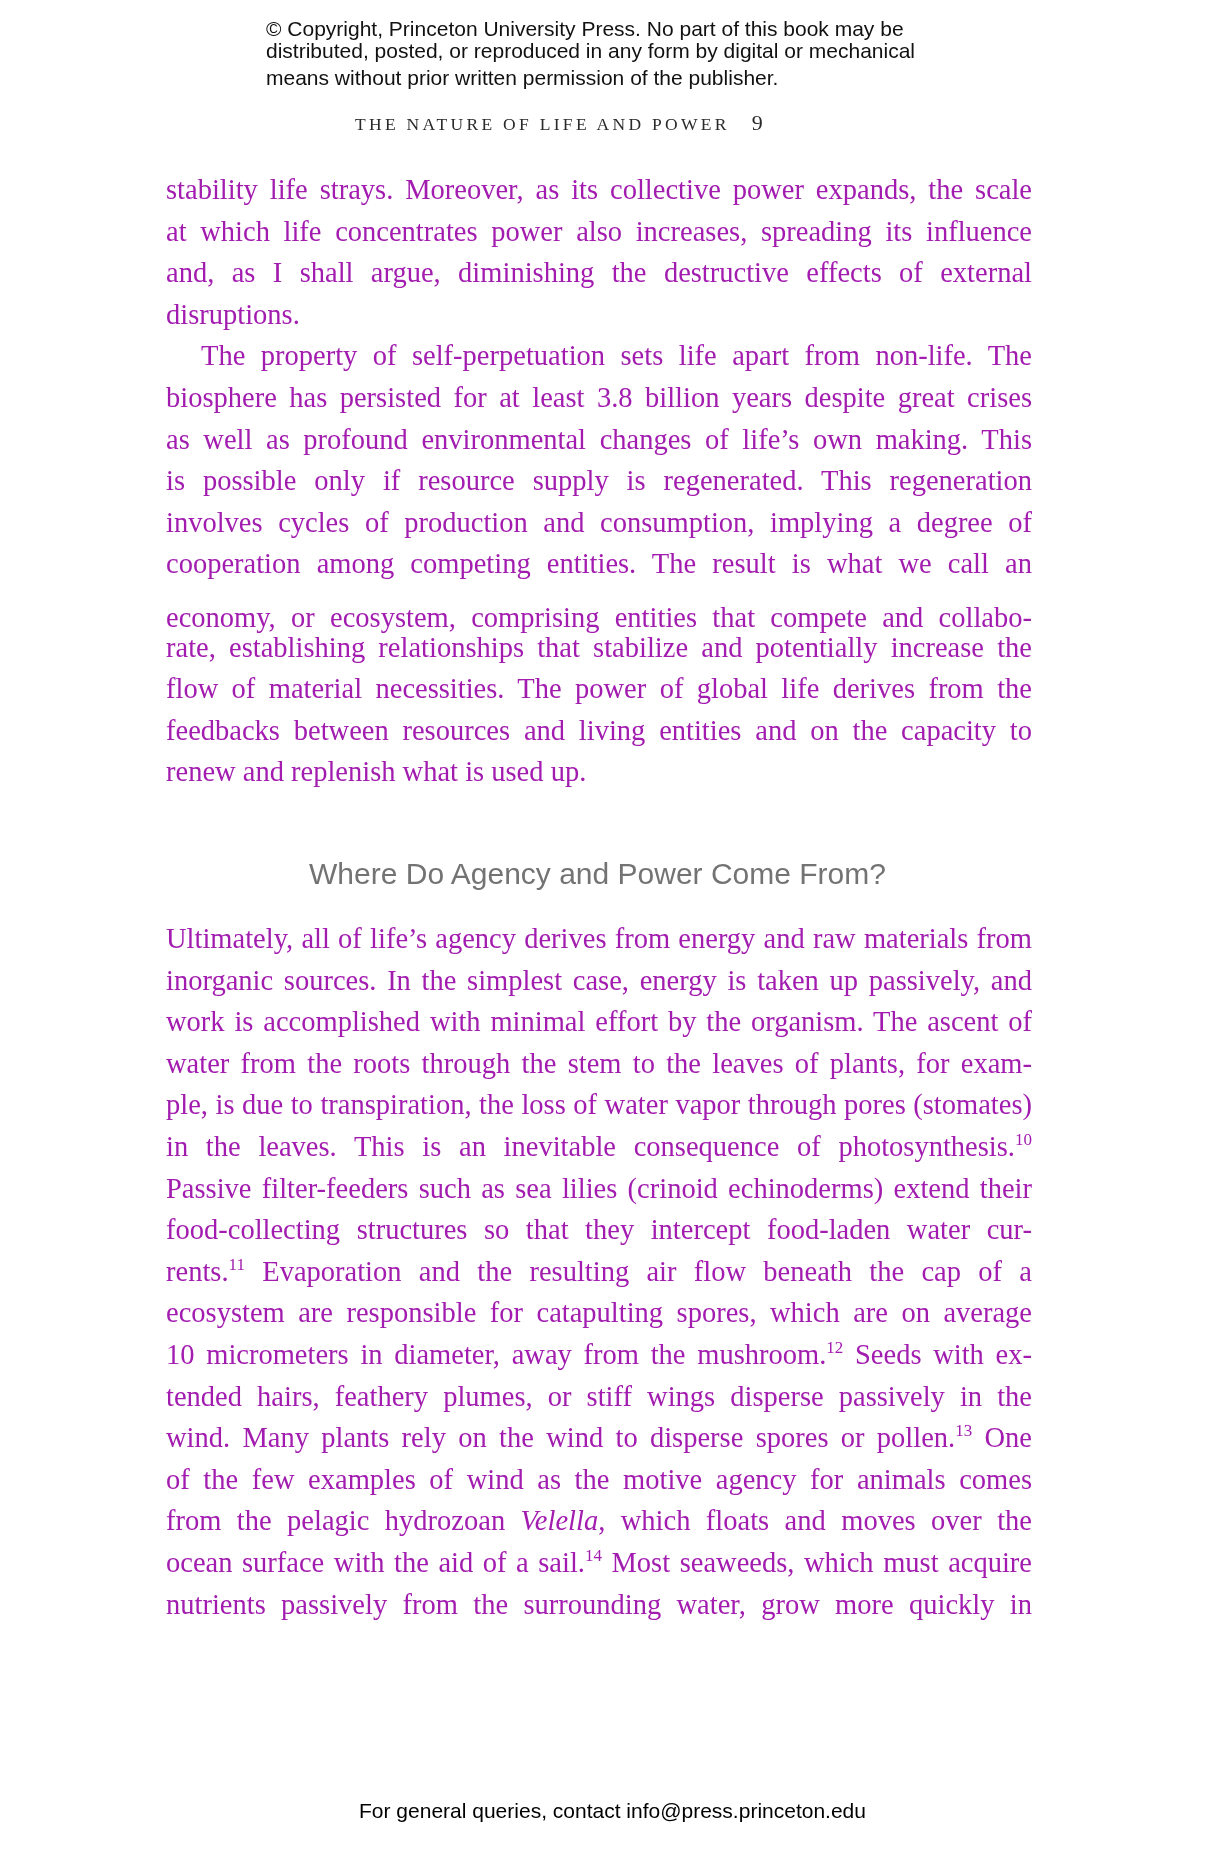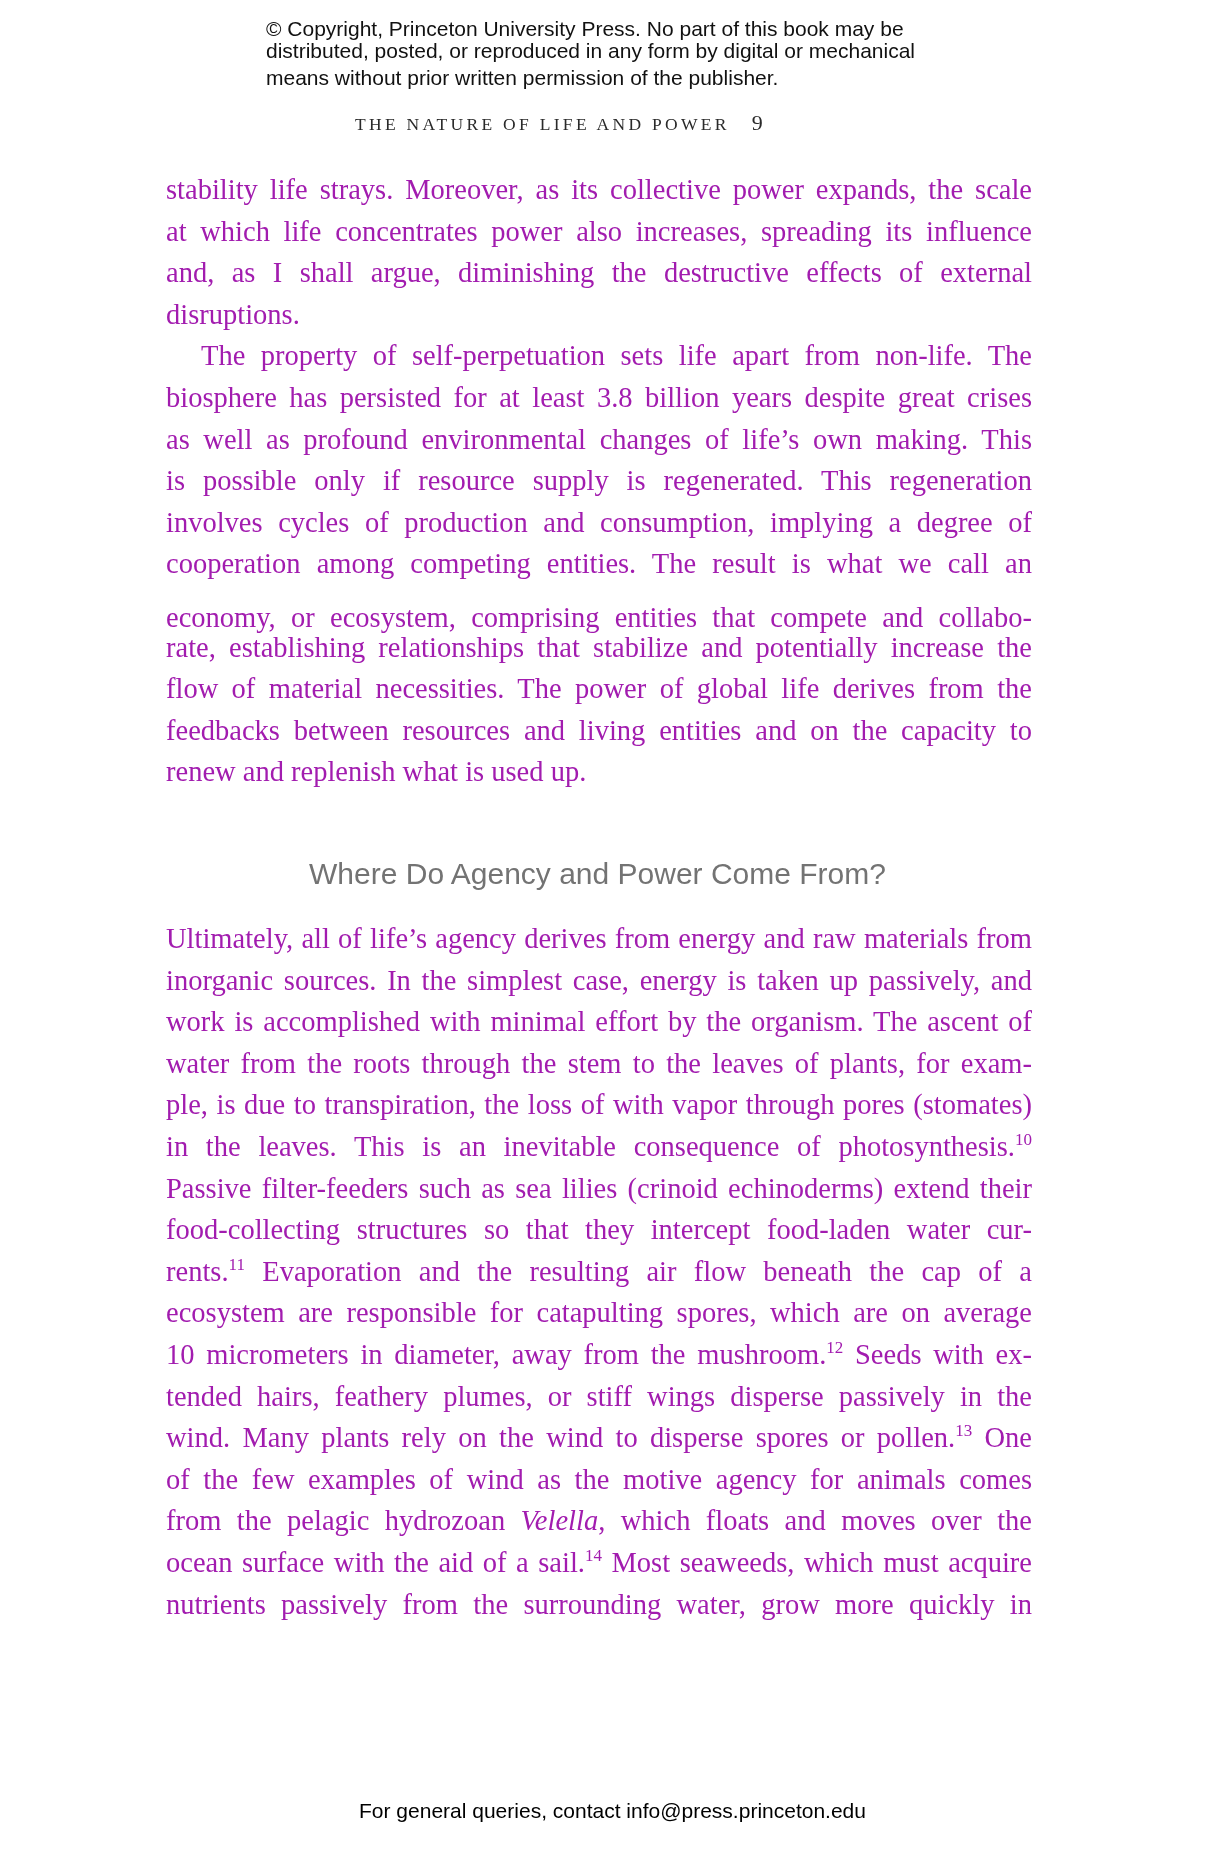--- a/index.html
+++ b/index.html
@@ -43,21 +43,21 @@
     <div class="line last" style="top: 755.4px;">renew and replenish what is used up.</div>
   </div>
 
 <div class="heading">Where Do Agency and Power Come From?</div>
 
 <div id="sec2">
     <div class="line" style="top: 922px;">Ultimately, all of life’s agency derives from energy and raw materials from</div>
     <div class="line" style="top: 963.6px;">inorganic sources. In the simplest case, energy is taken up passively, and</div>
     <div class="line" style="top: 1005.2px;">work is accomplished with minimal effort by the organism. The ascent of</div>
     <div class="line" style="top: 1046.8px;">water from the roots through the stem to the leaves of plants, for exam-</div>
-    <div class="line" style="top: 1088.4px;">ple, is due to transpiration, the loss of with vapor through pores (stomates)</div>
+    <div class="line" style="top: 1088.4px;">ple, is due to transpiration, the loss of water vapor through pores (stomates)</div>
     <div class="line" style="top: 1130px;">in the leaves. This is an inevitable consequence of photosynthesis.<sup>10</sup></div>
     <div class="line" style="top: 1171.6px;">Passive filter-feeders such as sea lilies (crinoid echinoderms) extend their</div>
     <div class="line" style="top: 1213.2px;">food-collecting structures so that they intercept food-laden water cur-</div>
     <div class="line" style="top: 1254.8px;">rents.<sup>11</sup> Evaporation and the resulting air flow beneath the cap of a</div>
     <div class="line" style="top: 1296.4px;">ecosystem are responsible for catapulting spores, which are on average</div>
     <div class="line" style="top: 1338px;">10 micrometers in diameter, away from the mushroom.<sup>12</sup> Seeds with ex-</div>
     <div class="line" style="top: 1379.6px;">tended hairs, feathery plumes, or stiff wings disperse passively in the</div>
     <div class="line" style="top: 1421.2px;">wind. Many plants rely on the wind to disperse spores or pollen.<sup>13</sup> One</div>
     <div class="line" style="top: 1462.8px;">of the few examples of wind as the motive agency for animals comes</div>
     <div class="line" style="top: 1504.4px;">from the pelagic hydrozoan <i>Velella</i>, which floats and moves over the</div>

